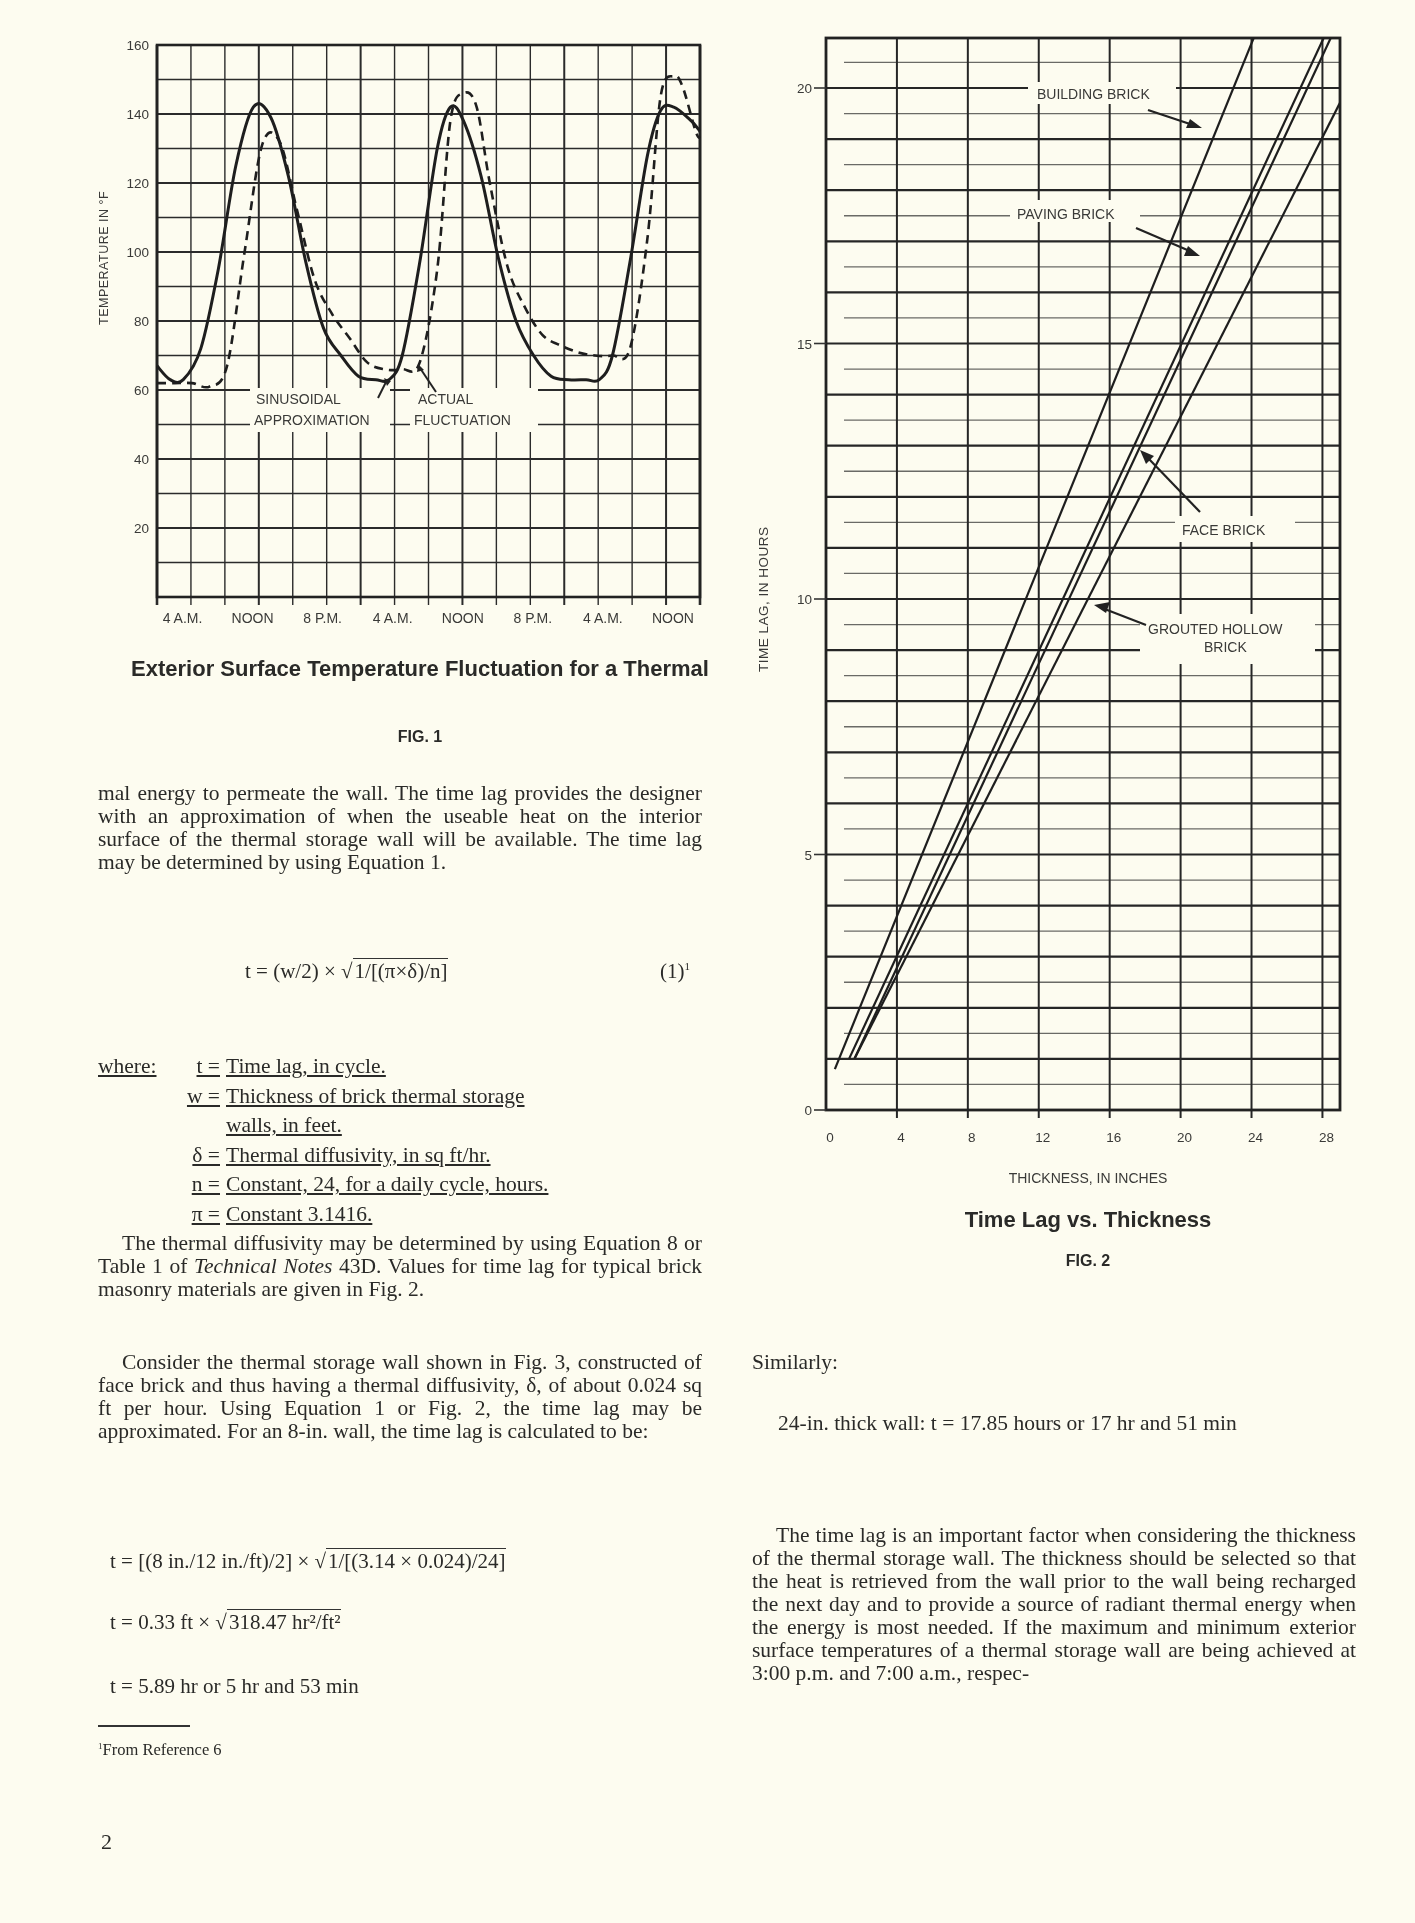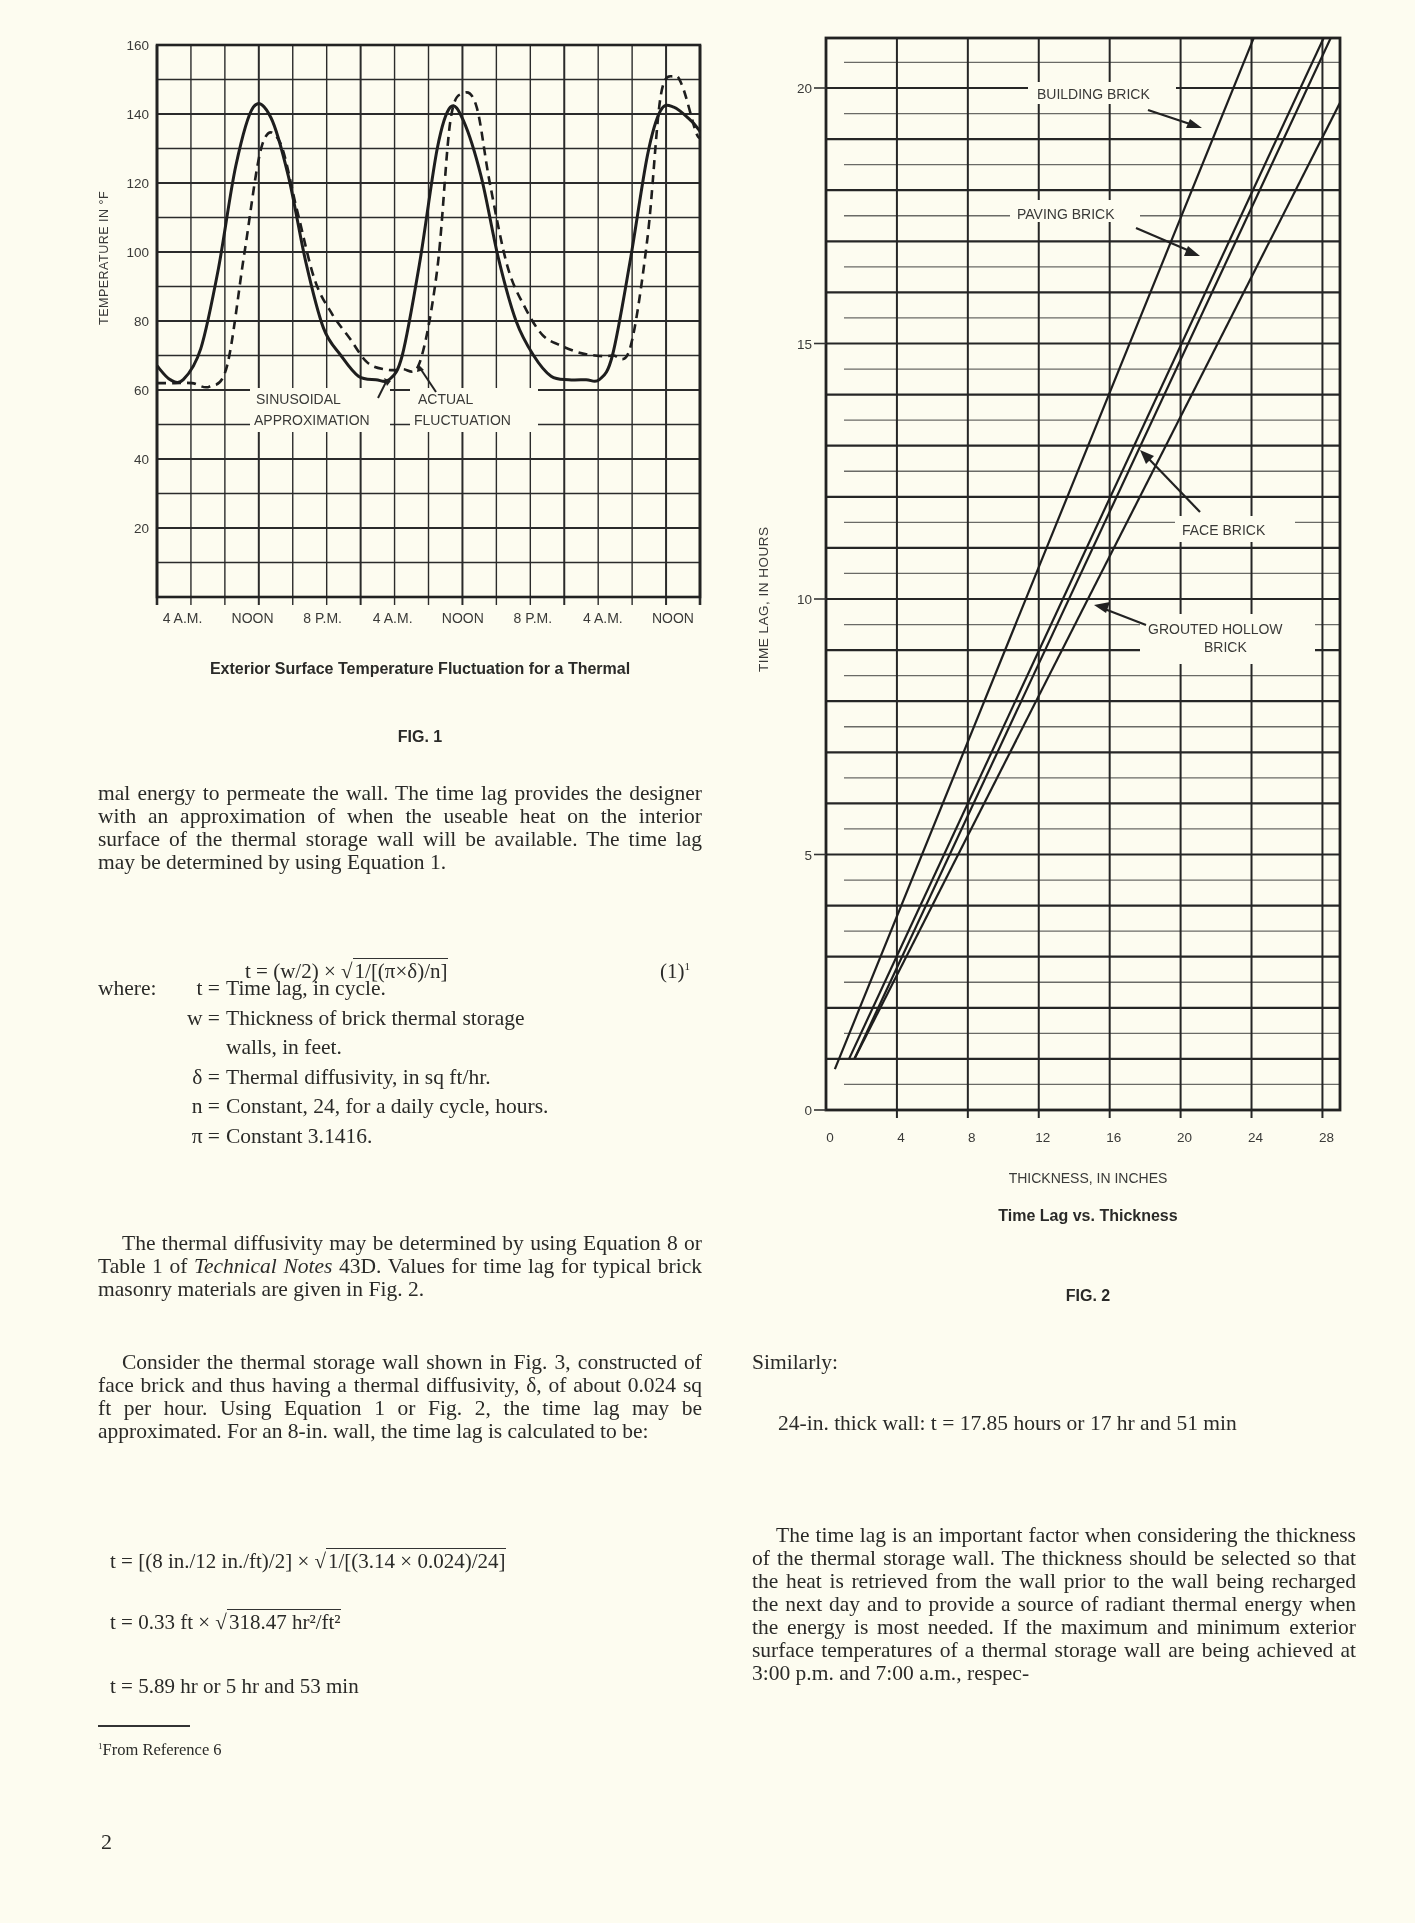--- a/index.html
+++ b/index.html
@@ -1,21 +1,21 @@
 <!DOCTYPE html>
 <html><head>
 <meta charset="utf-8">
 <style>
   html, body { margin:0; padding:0; }
   body { width:1415px; height:1923px; background:#fdfcf0; position:relative; overflow:hidden; color:#2a2a28; }
   .serif { font-family:"Liberation Serif", "DejaVu Serif", serif; }
   .sans { font-family:"Liberation Sans", "DejaVu Sans", sans-serif; }
   .abs { position:absolute; }
   svg text { font-family:"Liberation Sans", "DejaVu Sans", sans-serif; fill:#3a3a38; }
-  .cap { text-align:center; font-weight:bold; font-size:16px; color:#2a2a28; }
+  .cap { text-align:center; font-weight:bold; font-size:22px; color:#2a2a28; }
   .fig { text-align:center; font-weight:bold; font-size:16px; }
   .para { font-size:21.5px; line-height:23px; text-align:justify; }
   .para.indent { text-indent:24px; }
   .eq { font-size:21px; white-space:nowrap; }
   .sqrt { border-top:1.5px solid #333; padding-left:2px; }
   .where-row { display:flex; font-size:21.5px; line-height:29.5px; }
   .where-row .sym { width:122px; text-align:right; padding-right:6px; }
 </style>
 </head>
 <body>
@@ -104,21 +104,21 @@
 
 <div class="abs serif para" style="left:98px;top:782px;width:604px;">mal energy to permeate the wall. The time lag provides the designer with an approximation of when the useable heat on the interior surface of the thermal storage wall will be available. The time lag may be determined by using Equation 1.</div>
 
 <div class="abs serif eq" style="left:245px;top:959px;">
   <span>t = (w/2) × </span><span>√</span><span class="sqrt">1/[(π×δ)/n]</span>
 </div>
 <div class="abs serif eq" style="left:660px;top:959px;">
   <span>(1)</span><sup style="font-size:11px">1</sup>
 </div>
 
-<div class="abs serif" style="left:98px;top:974px;width:620px;">
+<div class="abs serif" style="left:98px;top:1052px;width:620px;text-decoration:underline;">
   <div class="where-row">
     <span style="width:90px">where:</span>
     <span style="width:32px;text-align:right;padding-right:6px">t =</span>
     <span>Time lag, in cycle.</span>
   </div>
   <div class="where-row">
       <span class="sym">w =</span>
       <span>Thickness of brick thermal storage</span>
     </div>
   <div class="where-row">
@@ -250,19 +250,19 @@
   <line x1="1200" y1="512" x2="1148" y2="458" stroke="#222" stroke-width="2.2"></line>
   <polygon points="1140,450 1154,456 1146,464" fill="#222"></polygon>
   <rect x="1140" y="614" width="175" height="50" fill="#fdfcf0"></rect>
   <text x="1148" y="634" font-size="14">GROUTED HOLLOW</text>
   <text x="1204" y="652" font-size="14">BRICK</text>
   <line x1="1146" y1="625" x2="1102" y2="608" stroke="#222" stroke-width="2.2"></line>
   <polygon points="1094,605 1110,602 1106,613" fill="#222"></polygon>
 </svg>
 
 <div class="abs sans cap" style="left:930px;top:1207px;width:316px;">Time Lag vs. Thickness</div>
-<div class="abs sans fig" style="left:930px;top:1252px;width:316px;margin-top:35px;">FIG. 2</div>
+<div class="abs sans fig" style="left:930px;top:1252px;width:316px;">FIG. 2</div>
 
 <div class="abs serif" style="left:752px;top:1350px;font-size:21.5px;">Similarly:</div>
 <div class="abs serif" style="left:778px;top:1409px;font-size:21.5px;line-height:29.5px;">
   <div>24-in. thick wall: t = 17.85 hours or 17 hr and 51 min</div>
 </div>
 <div class="abs serif para indent" style="left:752px;top:1524px;width:604px;">The time lag is an important factor when considering the thickness of the thermal storage wall. The thickness should be selected so that the heat is retrieved from the wall prior to the wall being recharged the next day and to provide a source of radiant thermal energy when the energy is most needed. If the maximum and minimum exterior surface temperatures of a thermal storage wall are being achieved at 3:00 p.m. and 7:00 a.m., respec-</div>
 
 </body></html>

